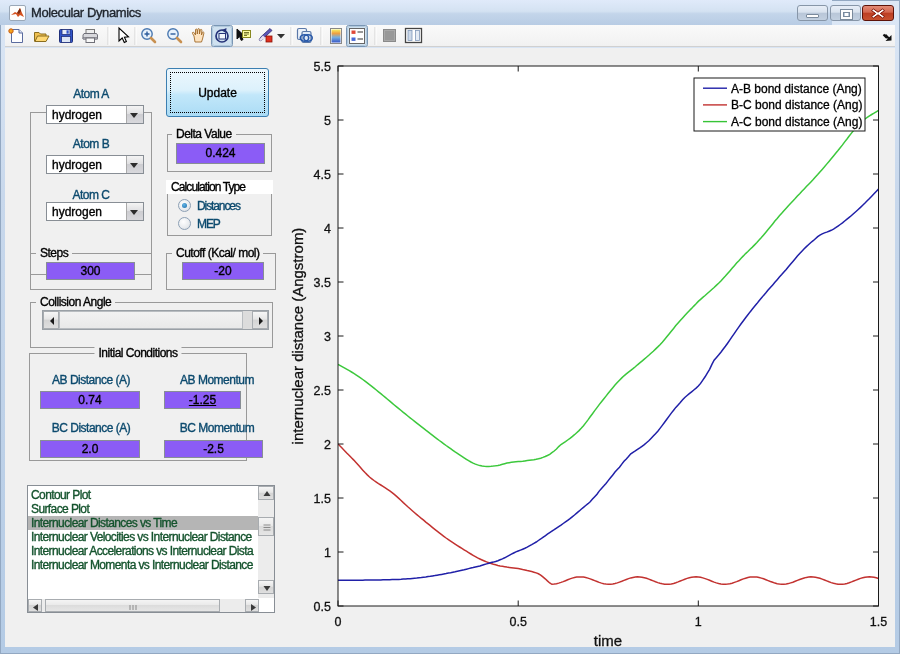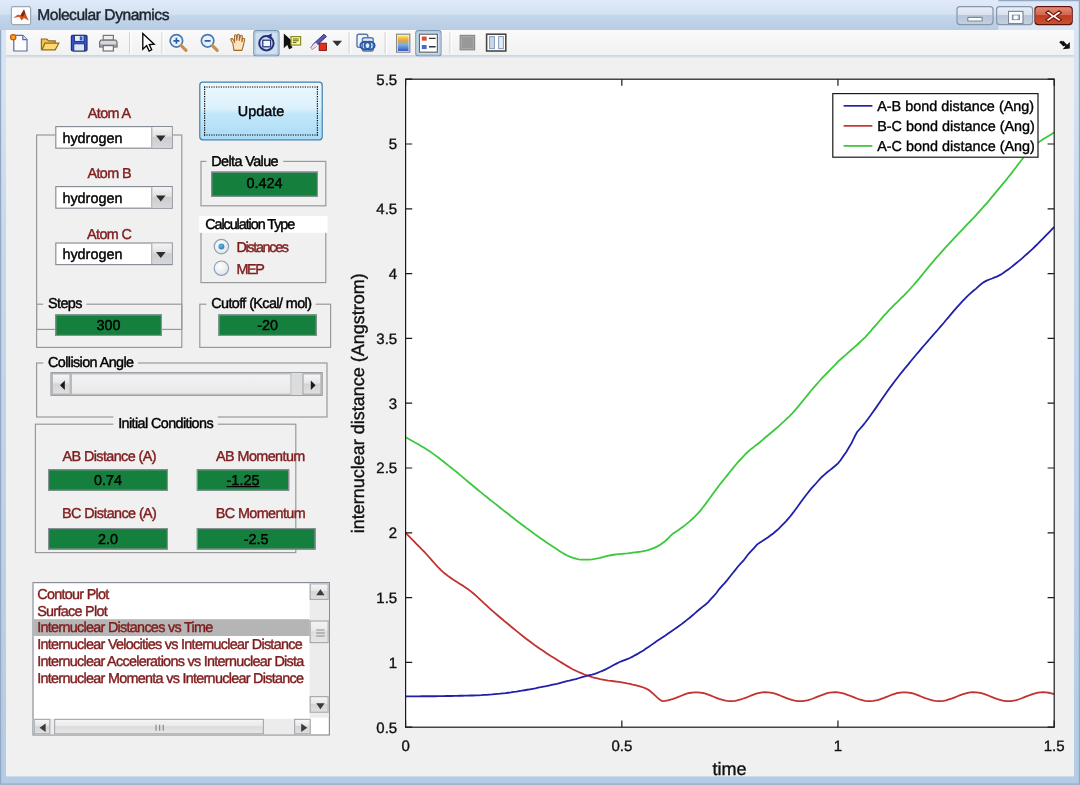--- a/index.html
+++ b/index.html
@@ -13,30 +13,30 @@
 #btnmax { left:830px; width:31px; background:linear-gradient(180deg,#e8eef7 0%,#d8e2ee 45%,#b8c6d8 50%,#c2d0e0 100%); border:1px solid #8796a8; }
 #btnclose { left:862px; width:32px; background:linear-gradient(180deg,#e28a77 0%,#d4664e 45%,#bc3d22 50%,#c8512f 100%); border:1px solid #5d1208; }
 #minbar { position:absolute; left:8px; top:8px; width:13px; height:4px; background:#fdfdfd; border:1px solid #7a8a9c; border-radius:1px; }
 #maxbox { position:absolute; left:10px; top:3.5px; width:11px; height:9px; border:2px solid #fdfdfd; box-shadow:0 0 0 1px #7a8a9c, inset 0 0 0 1px #7a8a9c; background:transparent; }
 #maxboxin { position:absolute; left:2px; top:1px; width:3px; height:3px; background:#fff; }
 #toolbar { position:absolute; left:5px; top:25px; width:890px; height:22px; background:linear-gradient(180deg,#fafafa,#f1f1f1); border-bottom:1px solid #d0d0d0; }
 #content { position:absolute; left:5px; top:48px; width:890px; height:599px; background:#f0f0f0; }
 
 .grp { position:absolute; border:1px solid #999; }
 .grp .lg { position:absolute; top:-8px; font-size:12px; color:#000; background:#f0f0f0; padding:0 4px; white-space:nowrap; }
-.lbl { position:absolute; font-size:12px; color:#7f1d1d; white-space:nowrap; }
-.edit { position:absolute; background:#15803d; border:1px solid #888e95; font-size:12px; text-align:center; color:#000; }
+.lbl { position:absolute; font-size:12px; color:#0c4a6e; white-space:nowrap; }
+.edit { position:absolute; background:#8b5cf6; border:1px solid #888e95; font-size:12px; text-align:center; color:#000; }
 .combo { position:absolute; background:#fff; border:1px solid #888e95; }
 .combo .txt { position:absolute; left:5px; top:2px; font-size:12px; }
 .combo .cbtn { position:absolute; right:0px; top:0px; bottom:0px; width:17px; background:linear-gradient(180deg,#f4f4f4,#e0e0e2 45%,#cdcdd1 50%,#d8d8dc 100%); border-left:1px solid #aaa; }
 .carr { position:absolute; right:5px; top:7px; width:0; height:0; border-left:4px solid transparent; border-right:4px solid transparent; border-top:5px solid #2c2c2c; }
 .radio { position:absolute; width:13px; height:13px; border-radius:50%; border:1px solid #8da0b5; background:radial-gradient(circle at 40% 35%, #fefefe 0%, #e8ebee 60%, #cfd4da 100%); }
 .rsel { }
 .rsel:after { content:""; position:absolute; left:3px; top:3px; width:5px; height:5px; border-radius:50%; background:radial-gradient(circle at 40% 35%, #61b5e8, #1c6aa5); }
-.liwrap { padding-top:2px; } .li { height:14.1px; line-height:14.1px; font-size:12px; letter-spacing:-0.6px; padding-left:3px; white-space:nowrap; color:#7f1d1d; }
+.liwrap { padding-top:2px; } .li { height:14.1px; line-height:14.1px; font-size:12px; letter-spacing:-0.6px; padding-left:3px; white-space:nowrap; color:#14532d; }
 .lisel { background:#b5b5b5; }
 .sbtn { background:linear-gradient(180deg,#f6f6f6,#e6e6e6 45%,#d4d4d4 50%,#dfdfdf 100%); border:1px solid #a8acb0; }
 .sthumb { background:linear-gradient(180deg,#f4f4f4,#eaeaea 45%,#dcdcdc 50%,#e6e6e6 100%); border:1px solid #a8acb0; }
 
 .lbl, .lg { letter-spacing:-0.5px; }
 </style>
 </head>
 <body>
 <div id="win">
  <div id="titlebar">

